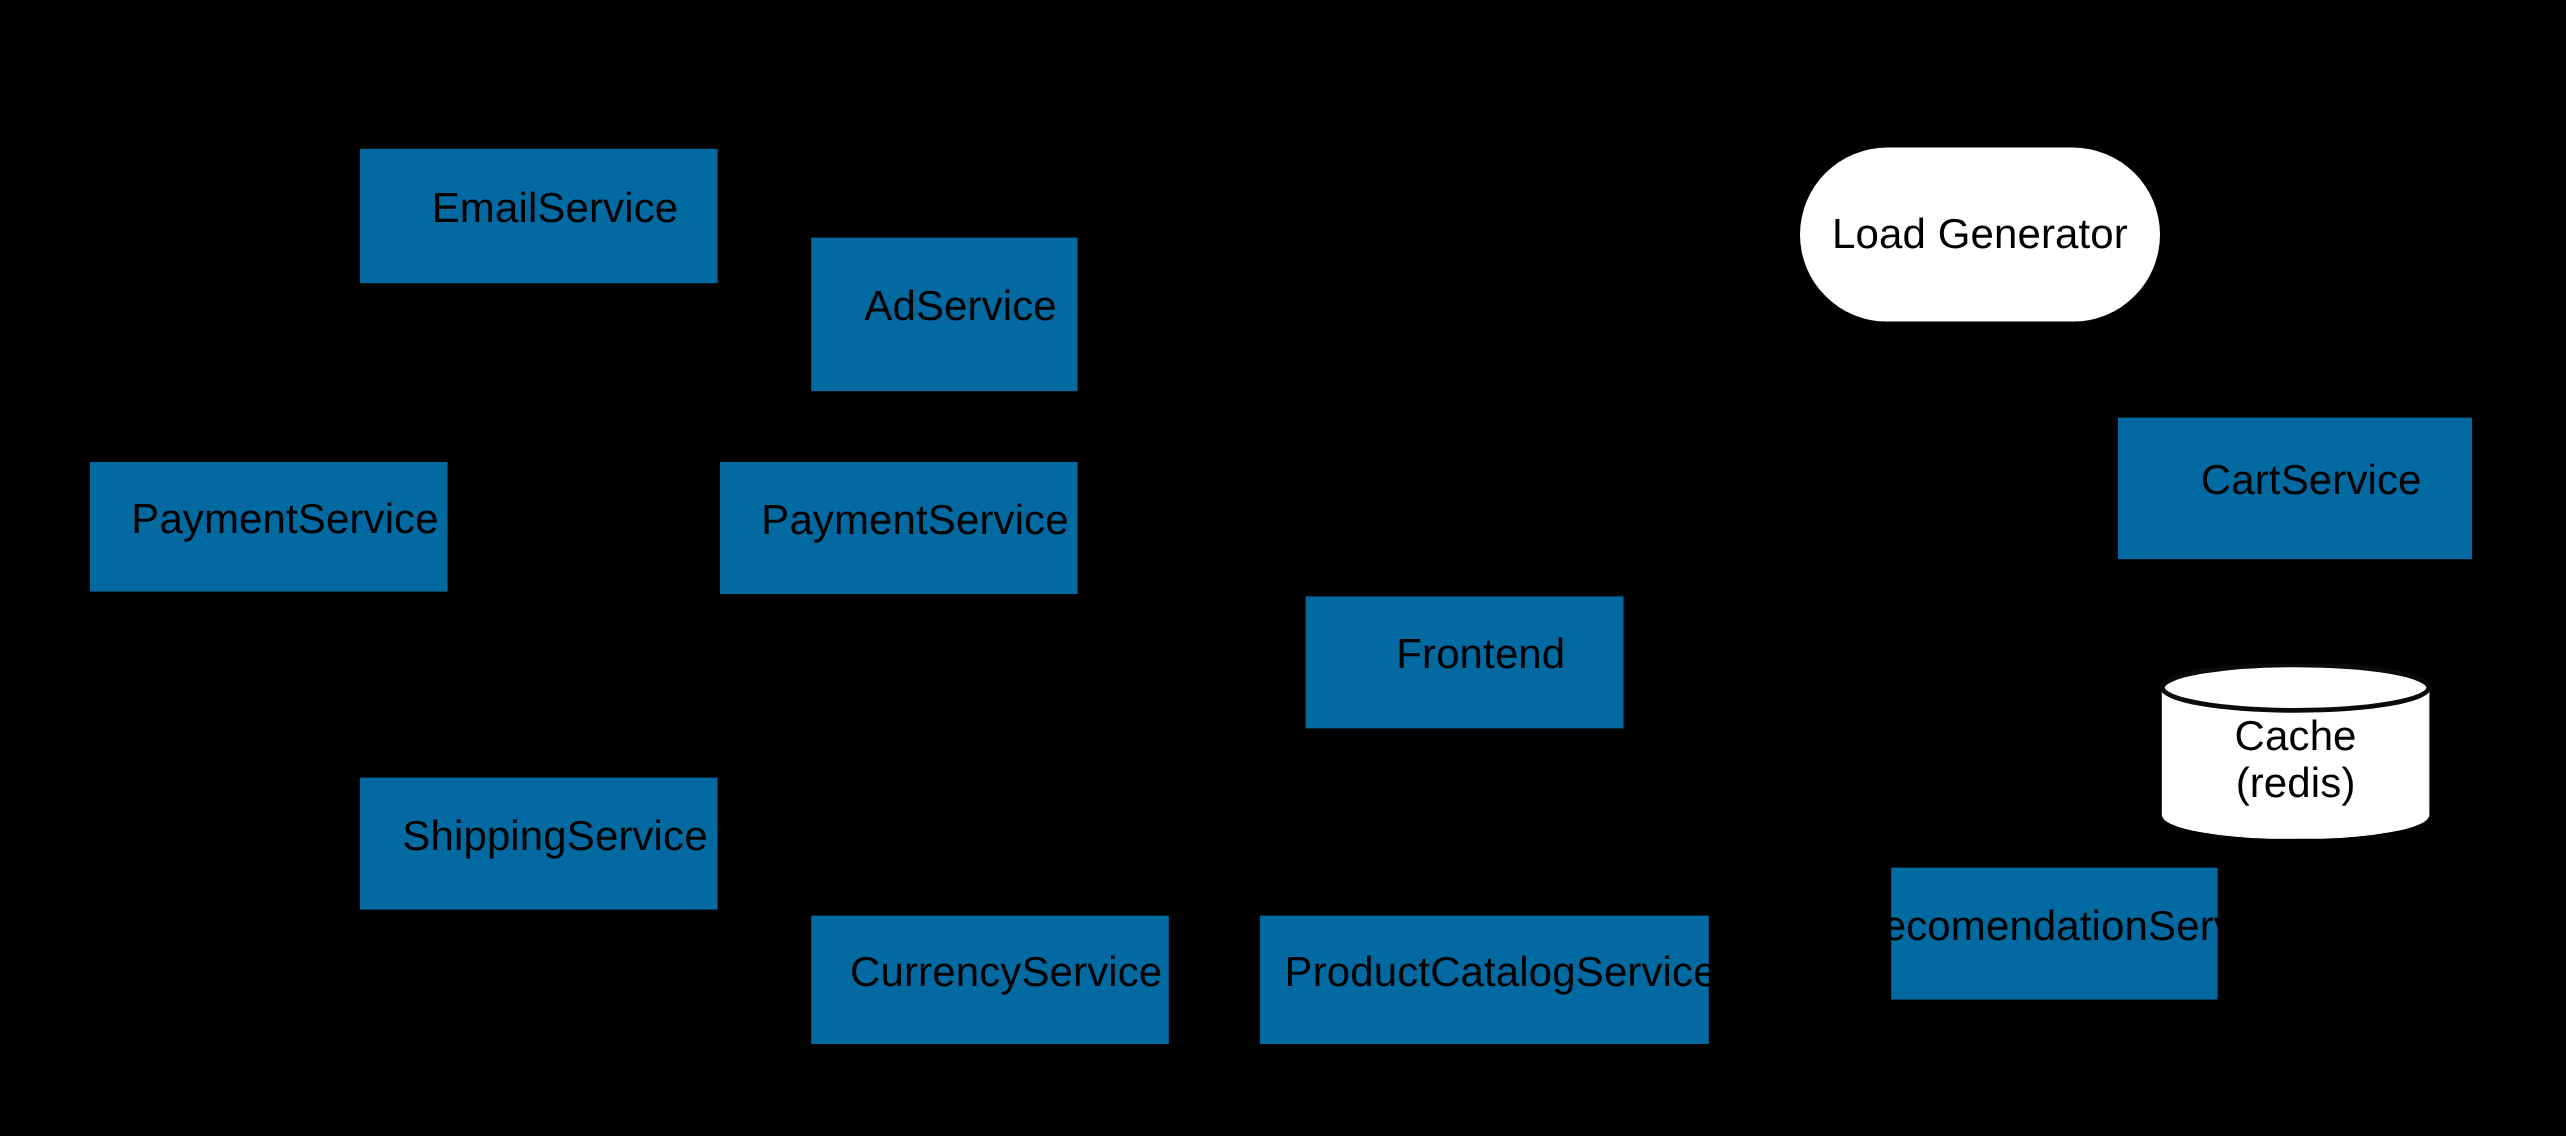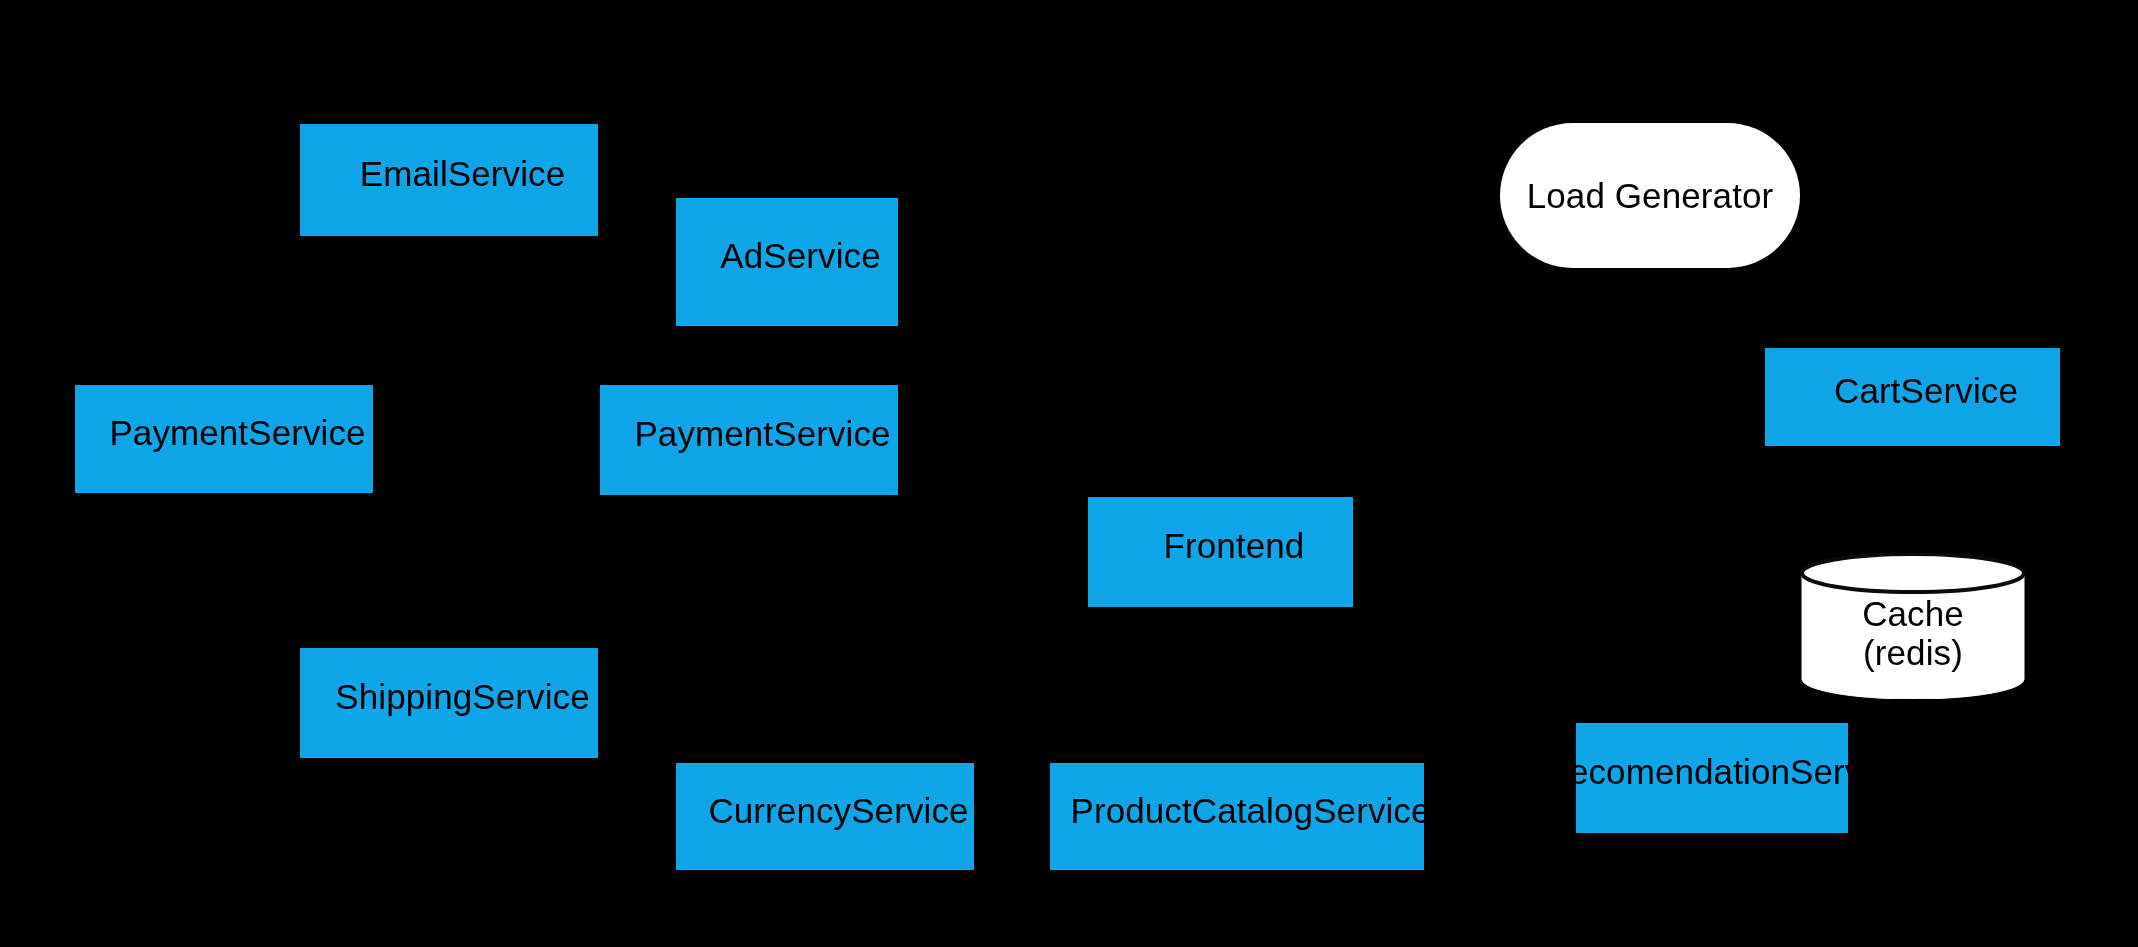--- a/index.html
+++ b/index.html
@@ -32,21 +32,21 @@
     color: #000000;
     font-size: 35px;
     line-height: 1.12;
     text-align: center;
     white-space: nowrap;
     letter-spacing: 0.1px;
   }
 
   
   .node-rect {
-    background: #0ea5e9;
+    background: #0369a1;
     padding-left: 27px;
   }
 
   
   .node-rect .node-label {
     position: relative;
     top: -6px;
   }
 
   
@@ -108,21 +108,21 @@
   </div>
 
   <div class="node node-rect" style="left:75px; top:385px; width:298px; height:108px;justify-content:center;">
     <span class="node-label">PaymentService</span>
   </div>
 
   <div class="node node-rect" style="left:600px; top:385px; width:298px; height:110px;">
     <span class="node-label">PaymentService</span>
   </div>
 
-  <div class="node node-rect" style="left:1765px; top:348px; width:295px; height:98px;">
+  <div class="node node-rect" style="left:1765px; top:348px; width:295px; height:118px;">
     <span class="node-label">CartService</span>
   </div>
 
   <div class="node node-rect" style="left:1088px; top:497px; width:265px; height:110px;">
     <span class="node-label">Frontend</span>
   </div>
 
   <div class="node node-cylinder" style="left:1800px; top:553px; width:226px; height:146px;">
     <svg viewBox="0 0 226 146" preserveAspectRatio="none">
       <path d="M2,20 L2,126 A111,20 0 0 0 224,126 L224,20 Z" fill="#ffffff" stroke="#ffffff" stroke-width="1"></path>

